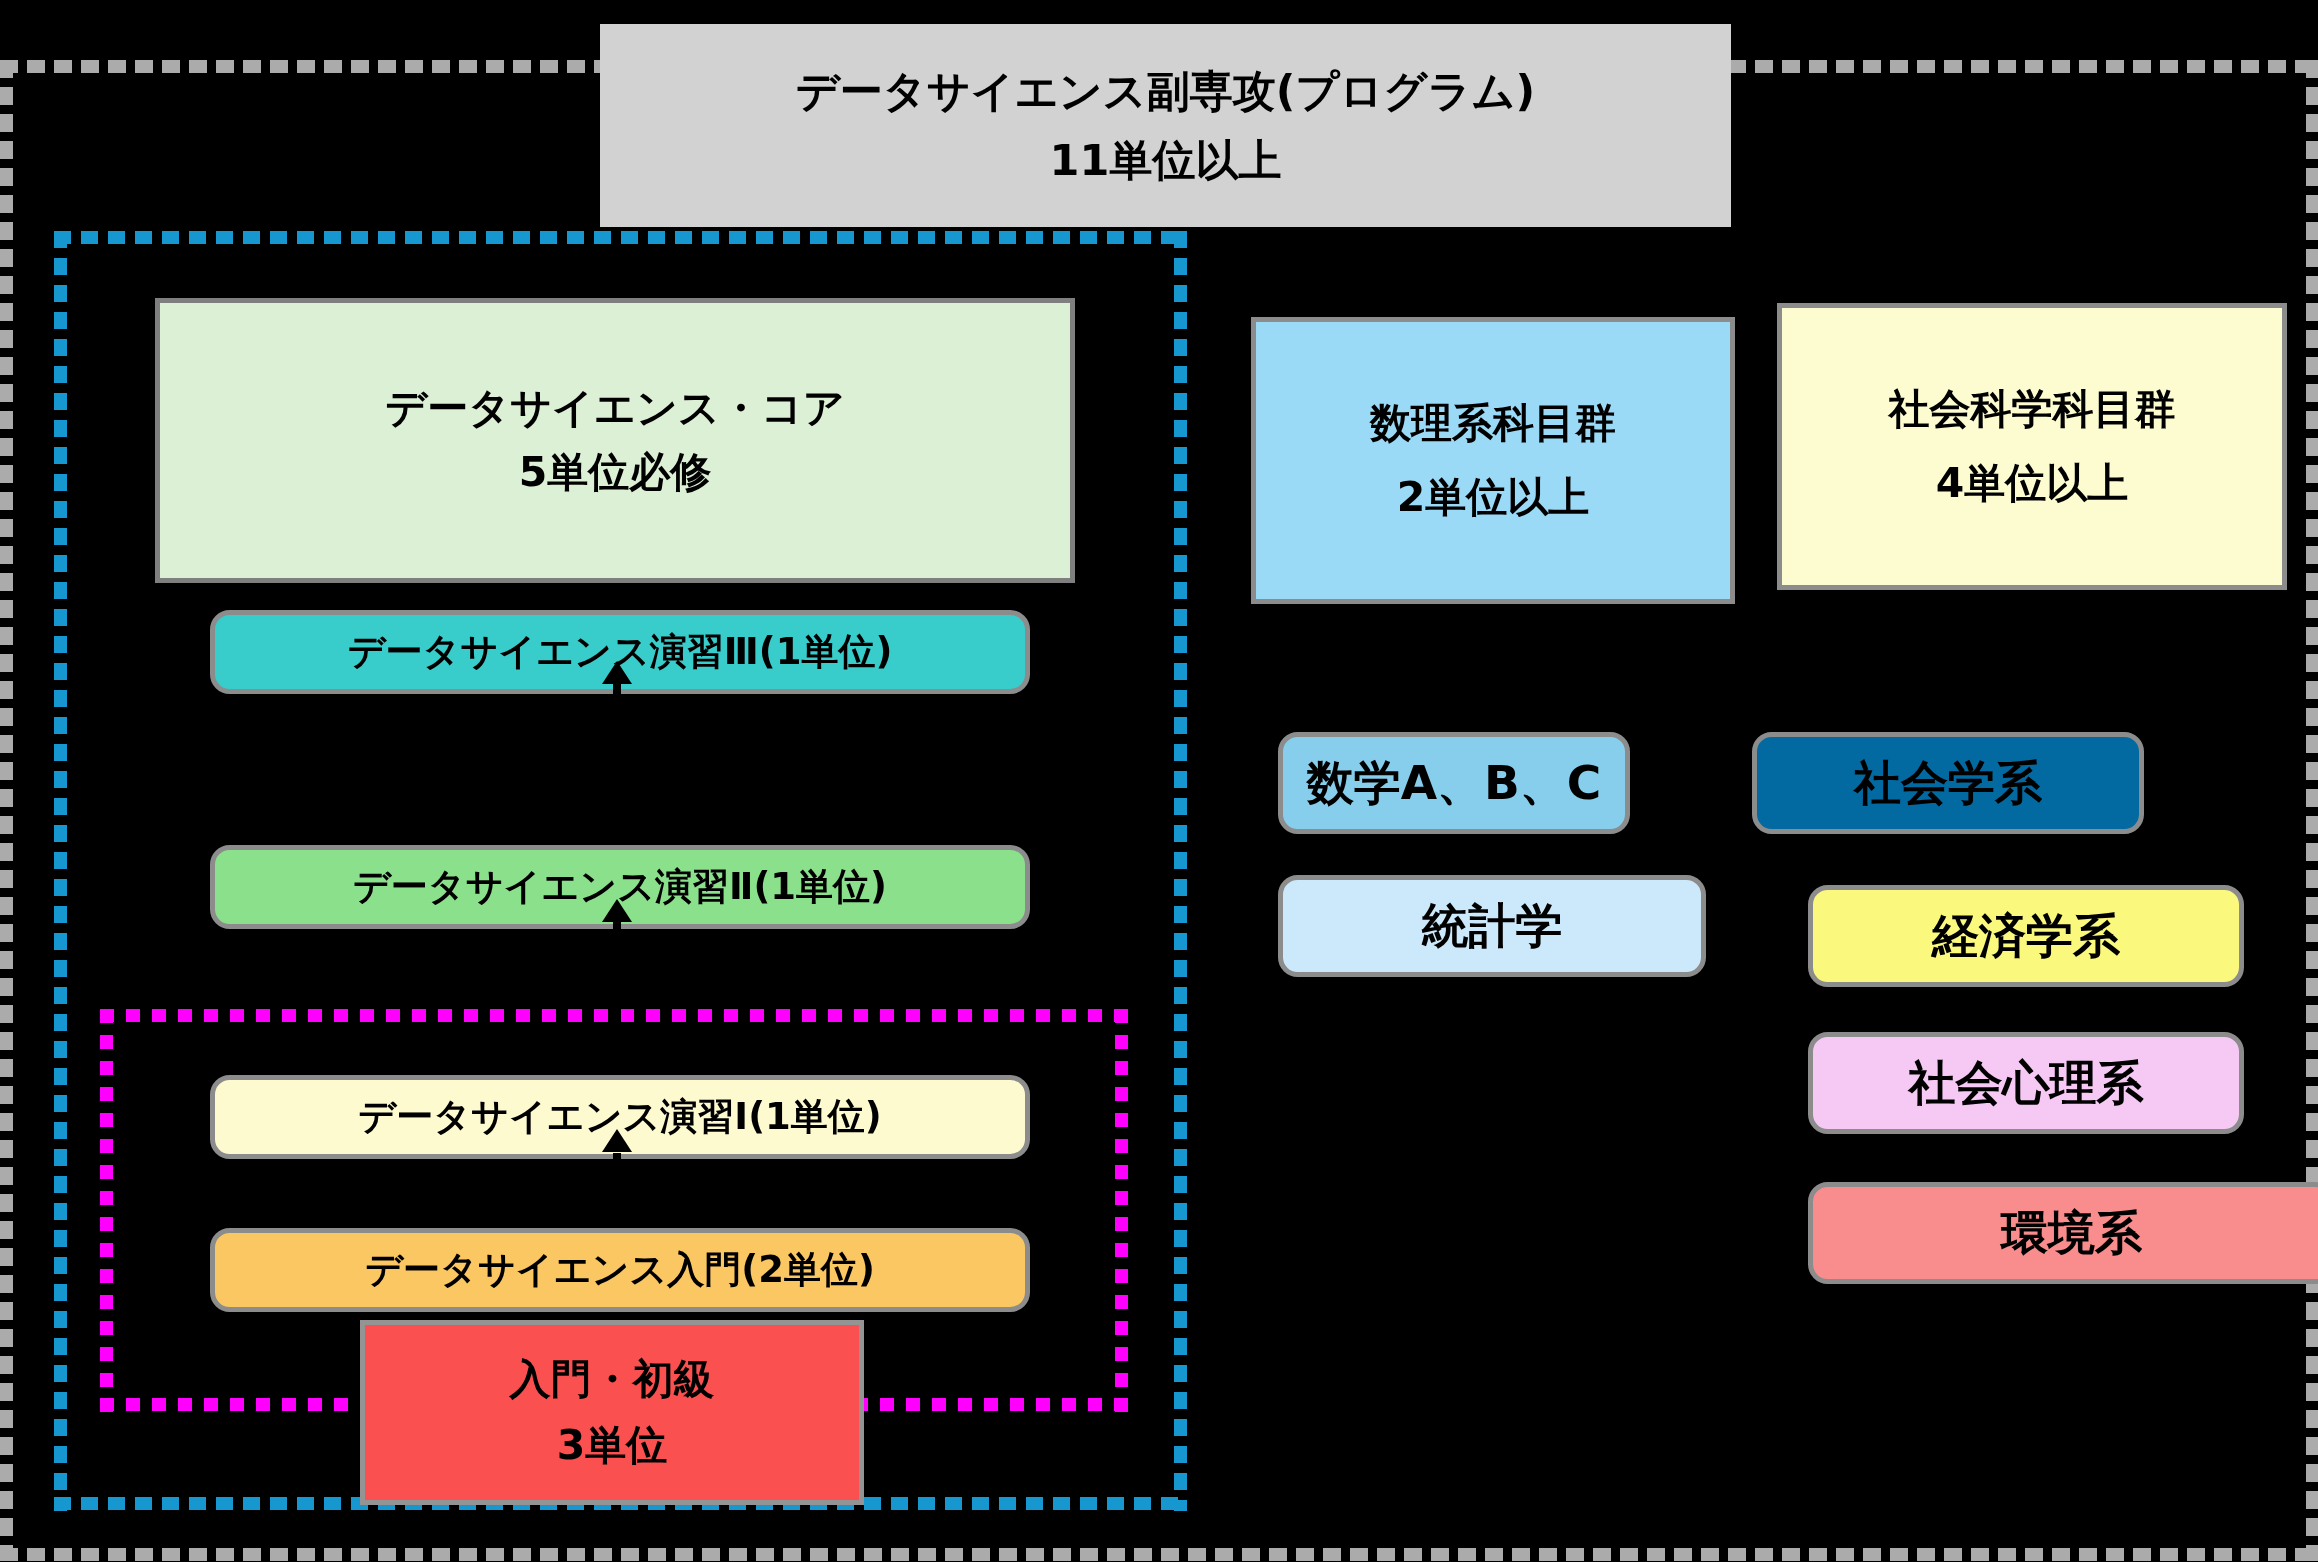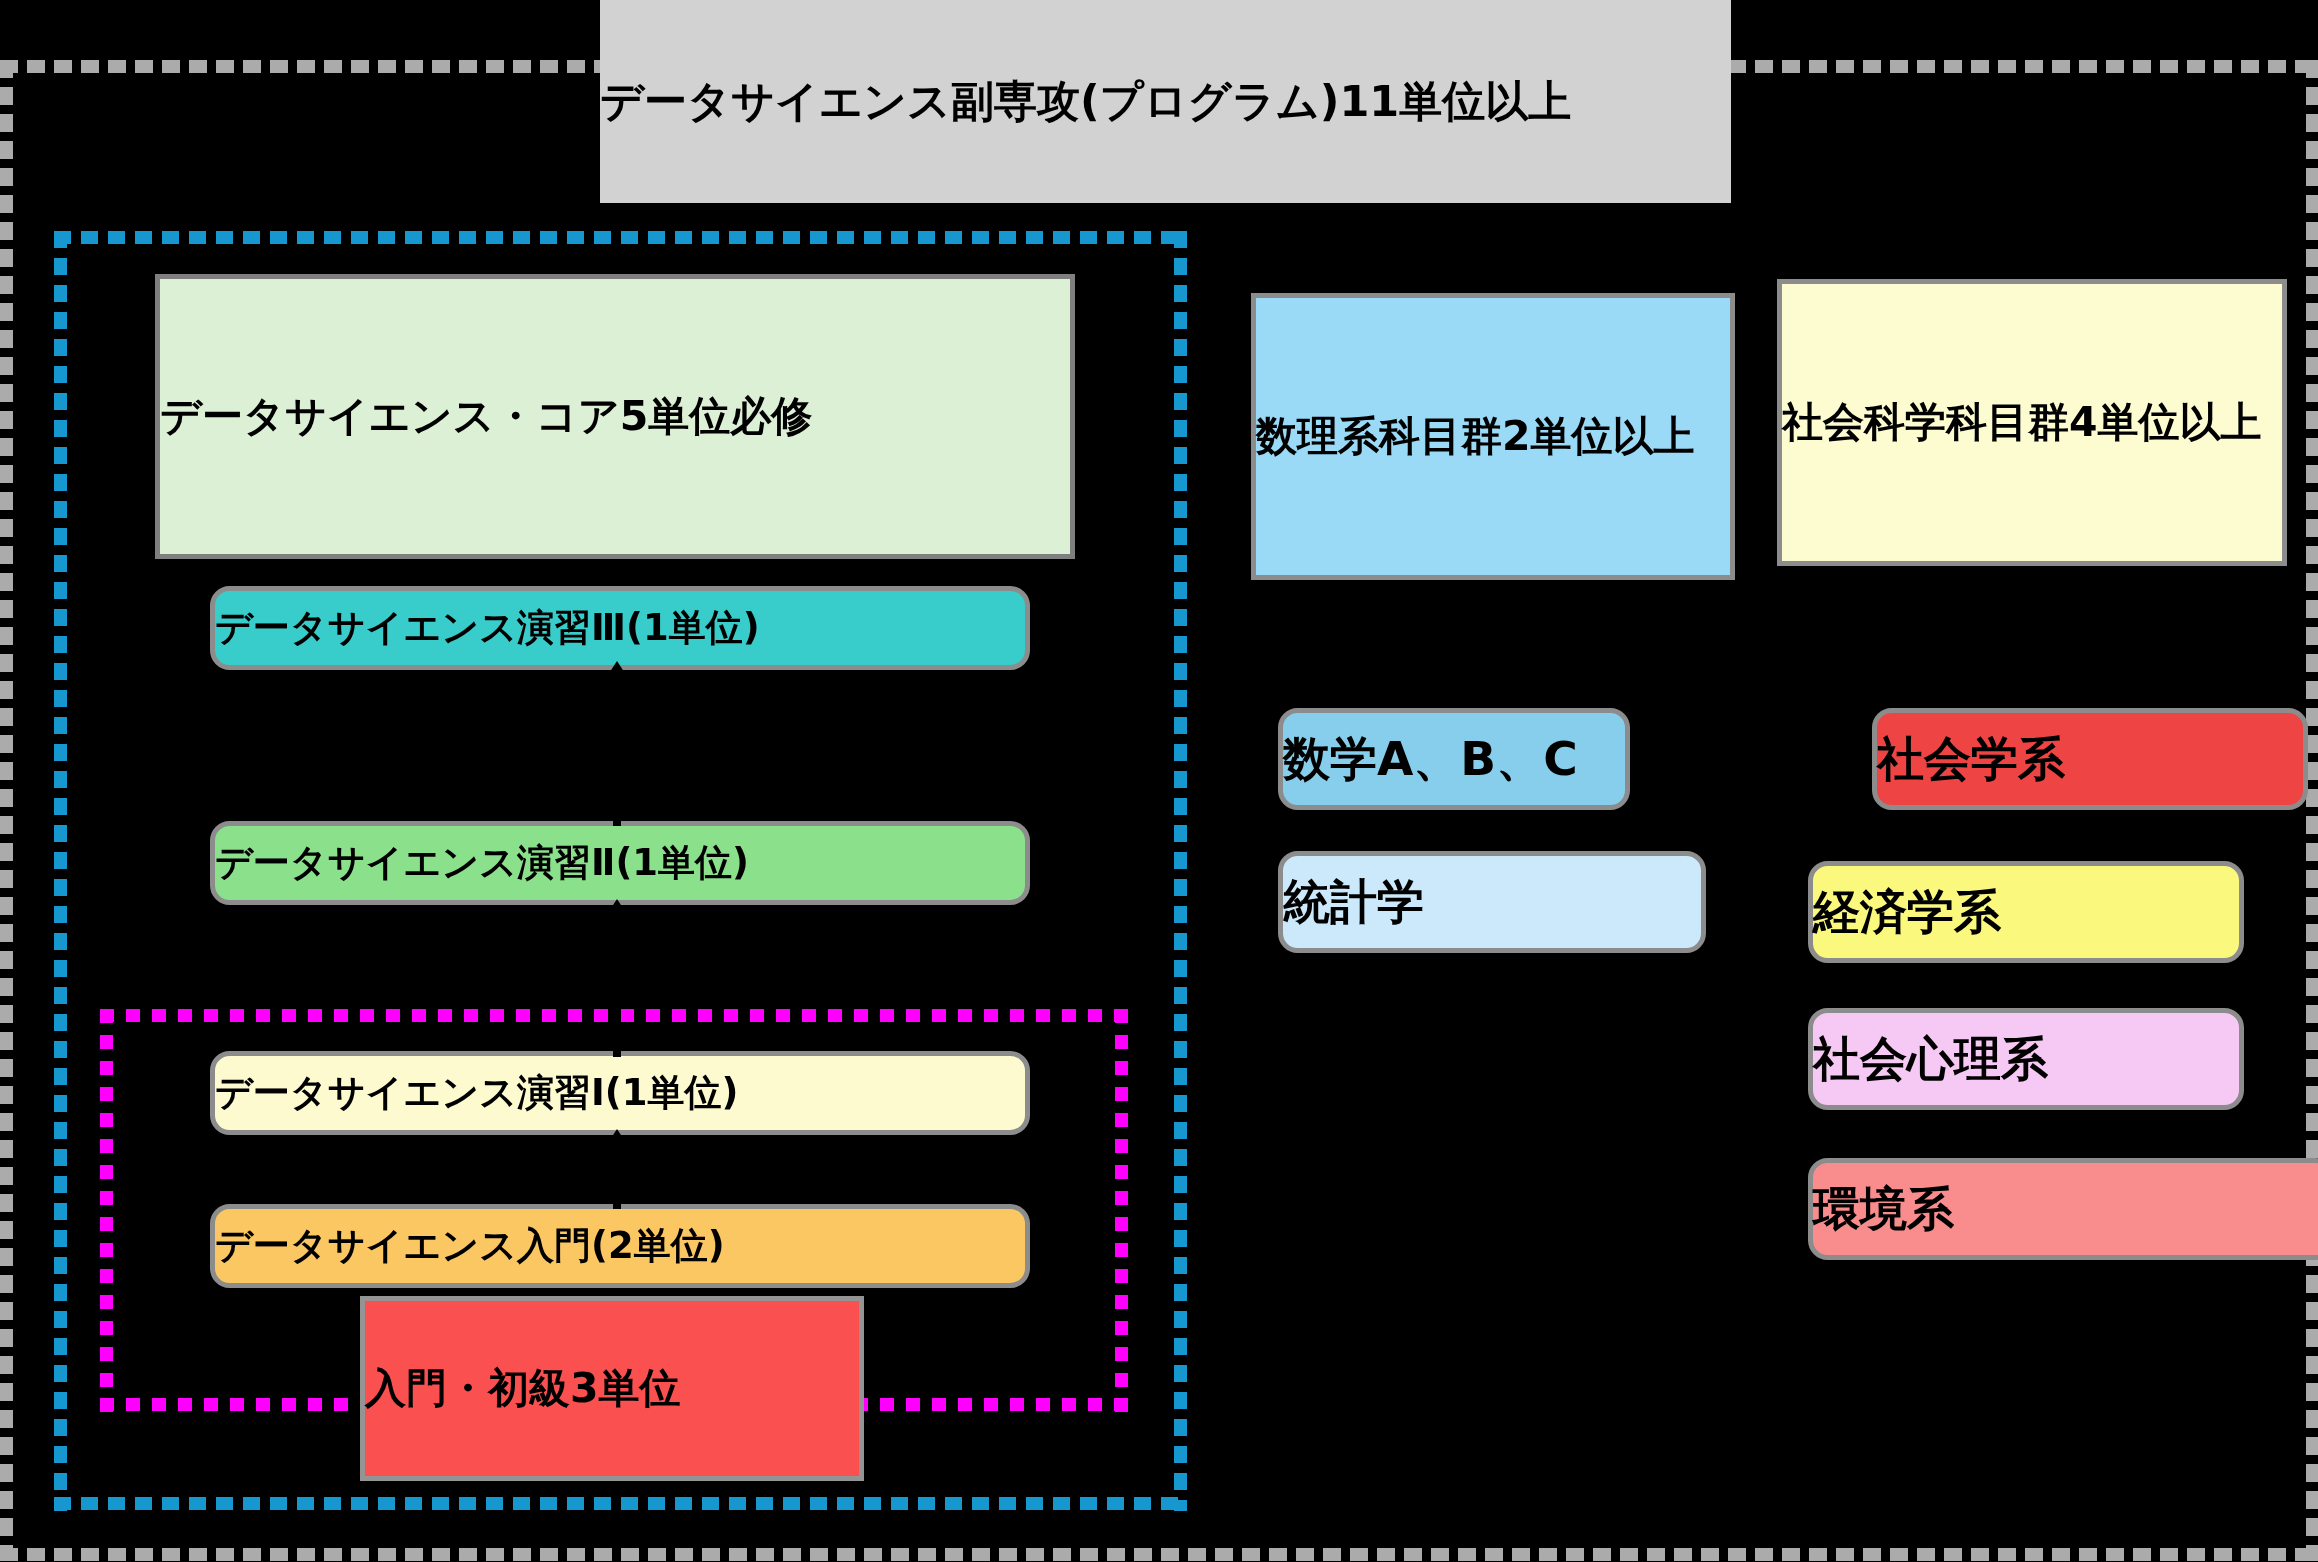--- a/index.html
+++ b/index.html
@@ -1,21 +1,21 @@
 <!DOCTYPE html>
 <html style="font-size:10.5px"><head>
 <meta charset="utf-8">
 <style>
   html,body{margin:0;padding:0;background:#000;}
   #canvas{
     position:relative;width:2319px;height:1562px;background:#000;overflow:hidden;
     font-family:"DejaVu Sans","Liberation Sans",sans-serif;font-weight:700;color:#000;
   }
-  .box{position:absolute;box-sizing:border-box;display:flex;flex-direction:row;
-       align-items:center;text-align:center;z-index:2;}
+  .box{position:absolute;box-sizing:border-box;display:flex;flex-direction:column;
+       align-items:center;justify-content:center;text-align:center;z-index:2;margin-top:24px;}
   
   .dash{position:absolute;z-index:1;}
   .dash.h{height:13px;background:repeating-linear-gradient(90deg,var(--c) 0 var(--on),transparent var(--on) var(--p));}
   .dash.v{width:13px;background:repeating-linear-gradient(180deg,var(--c) 0 var(--on),transparent var(--on) var(--p));}
   .outer{--c:#ABABAB;--on:18.4px;--p:27px;}
   .blue{--c:#1697D0;--on:17px;--p:27px;}
   .magenta{--c:#FF00FF;--on:13.8px;--p:26px;}
   .outer-top{left:0;top:60px;width:2319px;}
   .outer-bottom{left:0;top:1548px;width:2319px;}
   .outer-left{left:0;top:60px;height:1501px;}
@@ -41,21 +41,21 @@
   #course-intro{top:1204px;background:#FBC763;}
   #beginner-box{left:360px;top:1296px;width:504px;height:185px;background:#FB5050;
                 border:5.2px solid #949494;z-index:3;font-size:41px;line-height:1.6;}
   #math-header{left:1251px;top:293px;width:484px;height:287px;background:#9ADAF6;
                border:5.2px solid #8C8C8C;font-size:41px;line-height:1.8;}
   #social-header{left:1777px;top:279px;width:510px;height:287px;background:#FDFBD0;
                  border:5.2px solid #8C8C8C;font-size:41px;line-height:1.8;}
   .item{border:5.2px solid #8C8C8C;border-radius:19.7px;height:102px;font-size:47px;}
   #math-item-0{left:1278px;top:708px;width:352px;background:#86CEEB;}
   #math-item-1{left:1278px;top:851px;width:428px;background:#CBE9FA;}
-  #social-item-0{left:1872px;top:708px;width:436px;background:#ef4444;}
+  #social-item-0{left:1752px;top:708px;width:392px;background:#0369a1;}
   #social-item-1{left:1808px;top:861px;width:436px;background:#FBF87E;}
   #social-item-2{left:1808px;top:1008px;width:436px;background:#F6C8F4;}
   #social-item-3{left:1808px;top:1158px;width:527px;background:#F98D8D;}
 
   .conn-line{position:absolute;width:7.9px;background:#000;z-index:4;}
   .conn-head{position:absolute;width:0;height:0;border-left:15px solid transparent;
              border-right:15px solid transparent;border-bottom:23.6px solid #000;z-index:4;}
 </style>
 </head>
 <body>

